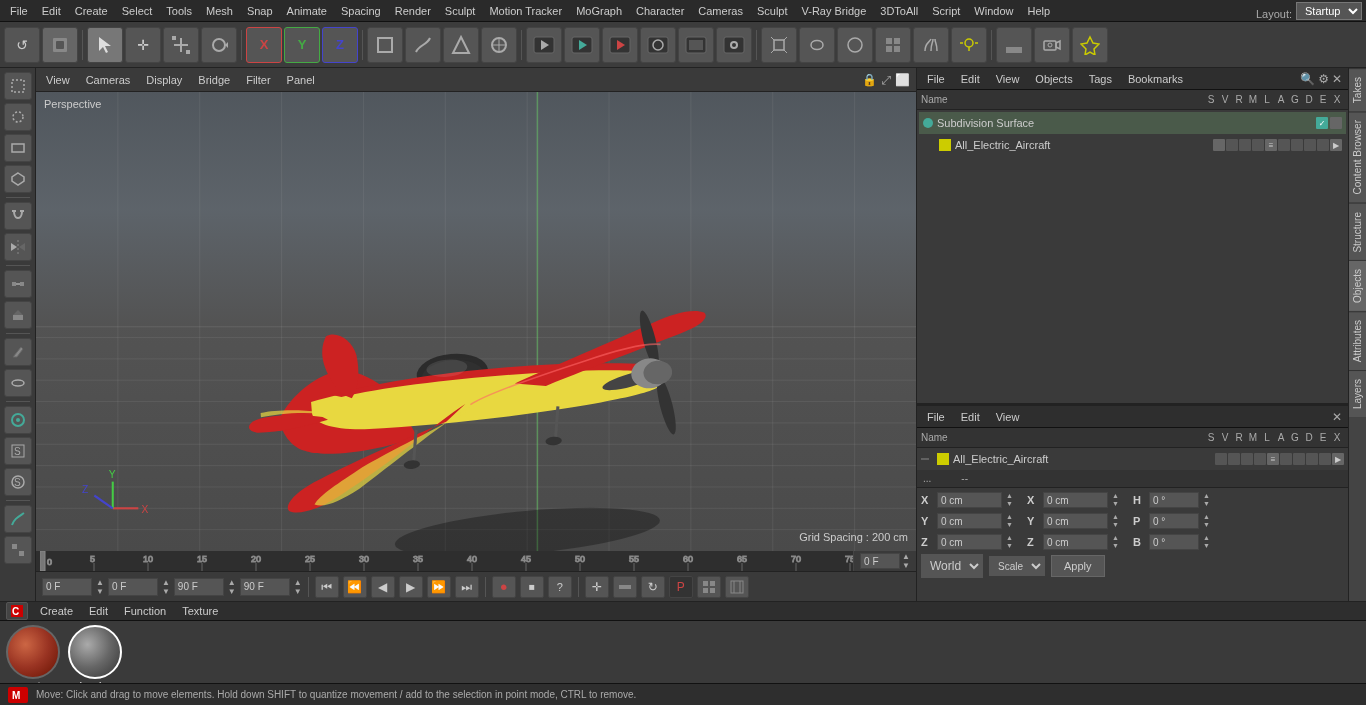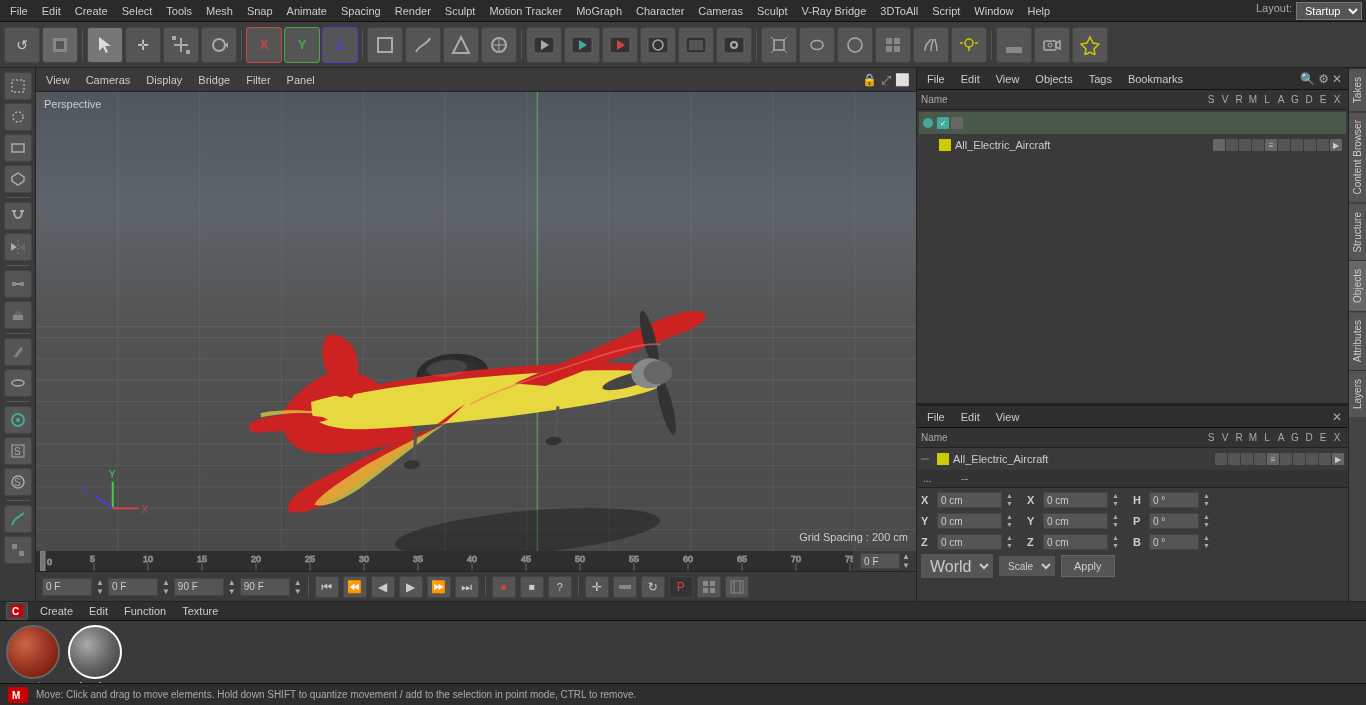--- a/index.html
+++ b/index.html
@@ -1,21 +1,21 @@
 <!DOCTYPE html>
 <html><head>
   <meta charset="utf-8">
   <style>
     * { margin: 0; padding: 0; box-sizing: border-box; }
     body { width: 1366px; height: 705px; background: #3a3a3a; font-family: Arial, sans-serif; font-size: 11px; color: #ccc; overflow: hidden; display: flex; flex-direction: column; }
 
     
     #menu-bar { display: flex; align-items: center; background: #2a2a2a; height: 22px; padding: 0 4px; gap: 2px; border-bottom: 1px solid #111; flex-shrink: 0; }
     .menu-item { color: #ccc; padding: 2px 6px; cursor: pointer; font-size: 11px; }
-    #layout-area { margin-left: auto; display: flex; align-items: flex-start; gap: 4px; }
+    #layout-area { margin-left: auto; display: flex; align-items: flex-end; gap: 4px; }
     .layout-label { color: #aaa; font-size: 11px; }
     .layout-select { background: #555; color: #fff; border: 1px solid #777; font-size: 11px; padding: 1px 4px; }
 
     
     #main-toolbar { display: flex; align-items: center; background: #3c3c3c; height: 46px; padding: 2px 4px; gap: 2px; border-bottom: 1px solid #222; flex-shrink: 0; }
     .toolbar-btn { width: 36px; height: 36px; background: #555; border: 1px solid #444; border-radius: 3px; display: flex; align-items: center; justify-content: center; cursor: pointer; color: #ccc; font-size: 14px; }
     .toolbar-separator { width: 1px; height: 30px; background: #555; margin: 0 2px; }
     .toolbar-group { display: flex; gap: 2px; }
 
     
@@ -658,20 +658,21 @@
         <span style="width:14px; text-align:center;">G</span>
         <span style="width:14px; text-align:center;">D</span>
         <span style="width:14px; text-align:center;">E</span>
         <span style="width:14px; text-align:center;">X</span>
       </div>
 
       <div style="flex:1; background:#3a3a3a; padding:2px;">
 
         <div style="display:flex; align-items:center; height:22px; padding:0 4px; cursor:pointer; background:#4a5a4a;">
           <div style="width:10px; height:10px; border-radius:50%; background:#4a9; margin-right:4px; flex-shrink:0;"></div>
+          <span style="color:#ccc; font-size:11px; flex:1;">Subdivision Surface</span>
 
           <div style="display:flex; gap:2px; align-items:center;">
             <div style="width:12px; height:12px; background:#4a9; border-radius:1px; display:flex; align-items:center; justify-content:center; font-size:8px; color:#fff;">✓</div>
             <div style="width:12px; height:12px; background:#666; border-radius:1px;"></div>
           </div>
         </div>
 
         <div style="display:flex; align-items:center; height:22px; padding:0 4px 0 20px; cursor:pointer;">
           <div style="width:12px; height:12px; background:#cc0; margin-right:4px; flex-shrink:0;"></div>
           <span style="color:#ccc; font-size:11px; flex:1;">All_Electric_Aircraft</span>
@@ -806,21 +807,21 @@
           </div>
           <span style="width:12px; color:#ccc; font-size:11px; font-weight:bold; margin-left:10px;">B</span>
           <input type="text" value="0 °" style="width: 50px; background: rgb(85, 85, 85); border: 1px solid rgb(68, 68, 68); color: rgb(204, 204, 204); font-size: 10px; padding: 1px 3px; height: 16px;">
           <div style="display:flex; flex-direction:column;">
             <div style="font-size:7px; color:#aaa; cursor:pointer; line-height:8px;">▲</div>
             <div style="font-size:7px; color:#aaa; cursor:pointer; line-height:8px;">▼</div>
           </div>
         </div>
 
         <div style="display:flex; align-items:center; height:24px; gap:6px; padding-top:2px;">
-          <select style="background:#555; border:1px solid #555; color:#ccc; font-size:16px; padding:1px 4px; height:24px;">
+          <select style="background:#555; border:1px solid #555; color:#ccc; font-size:12px; padding:1px 4px; height:24px;">
             <option>World</option>
           </select>
           <select style="background:#555; border:1px solid #555; color:#ccc; font-size:10px; padding:1px 4px; height:20px;">
             <option>Scale</option>
           </select>
           <button class="apply-btn">Apply</button>
         </div>
       </div>
     </div>
   </div>

